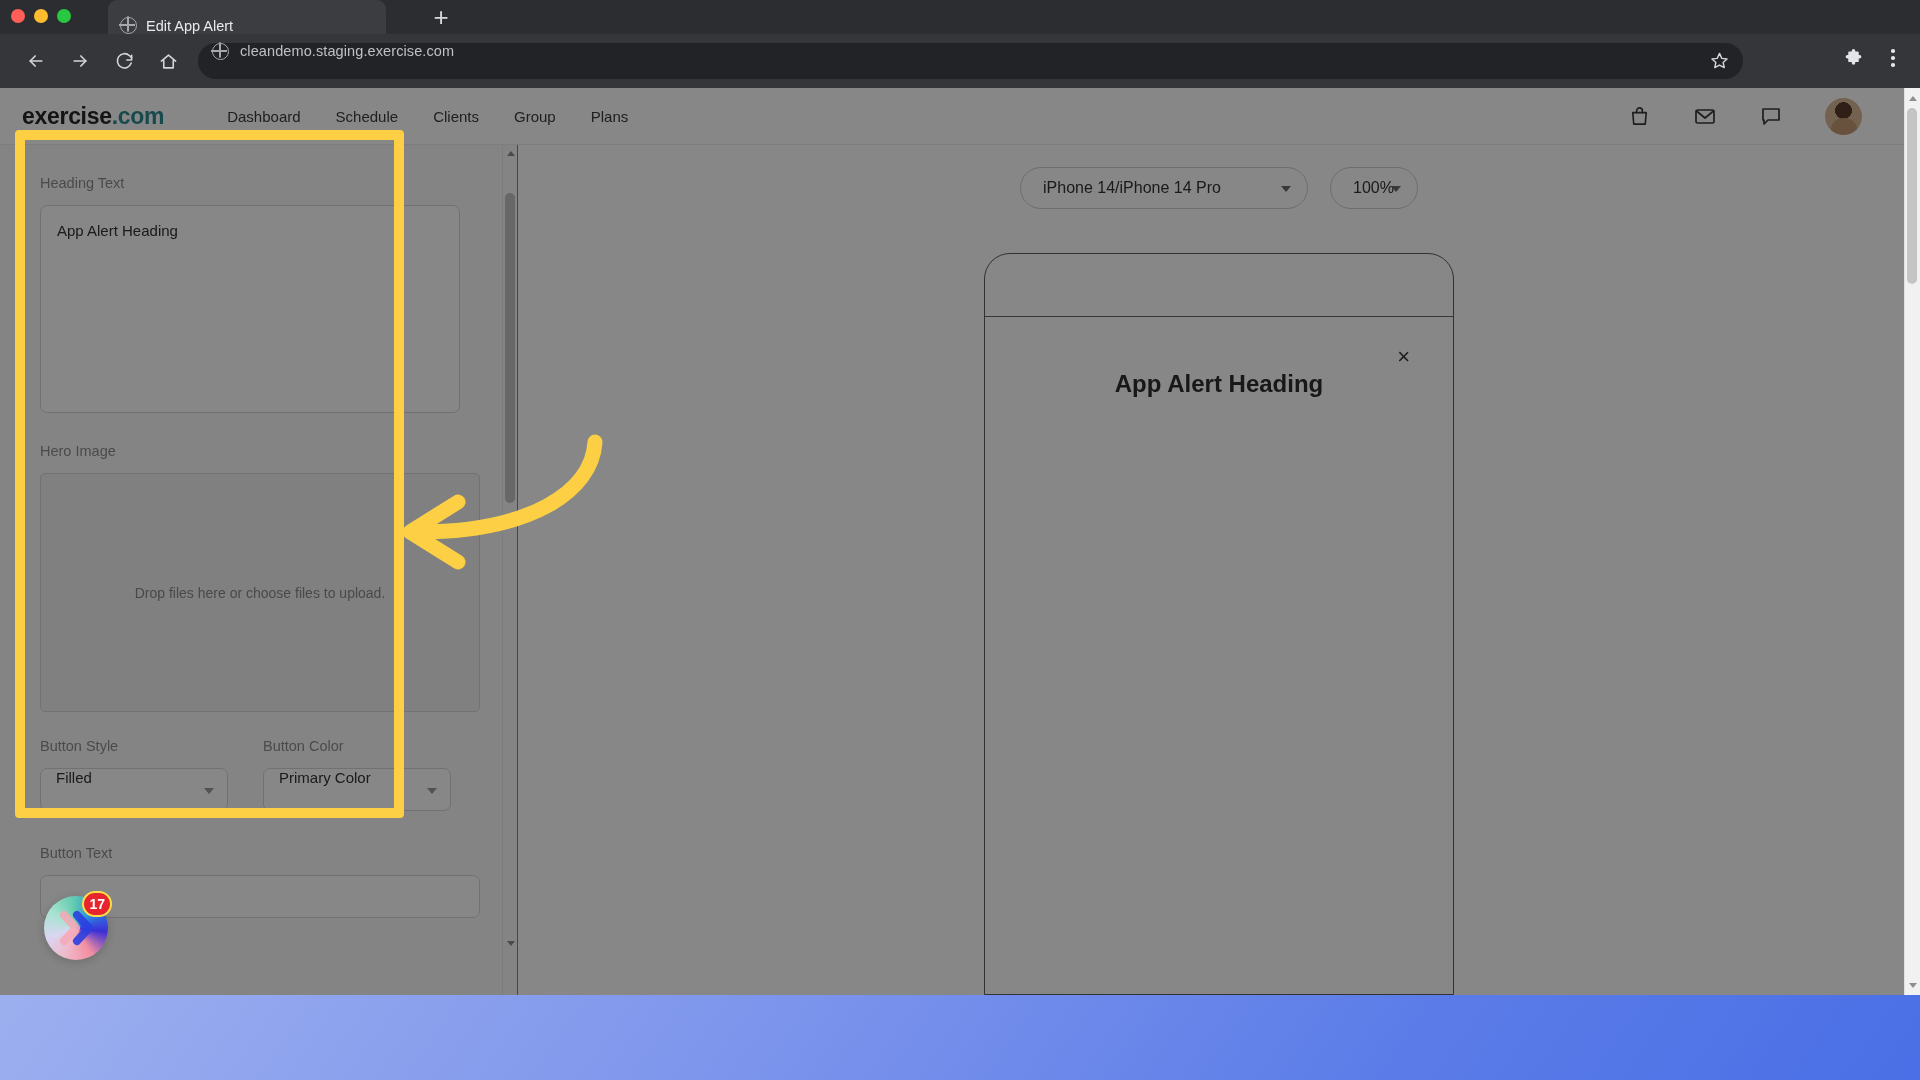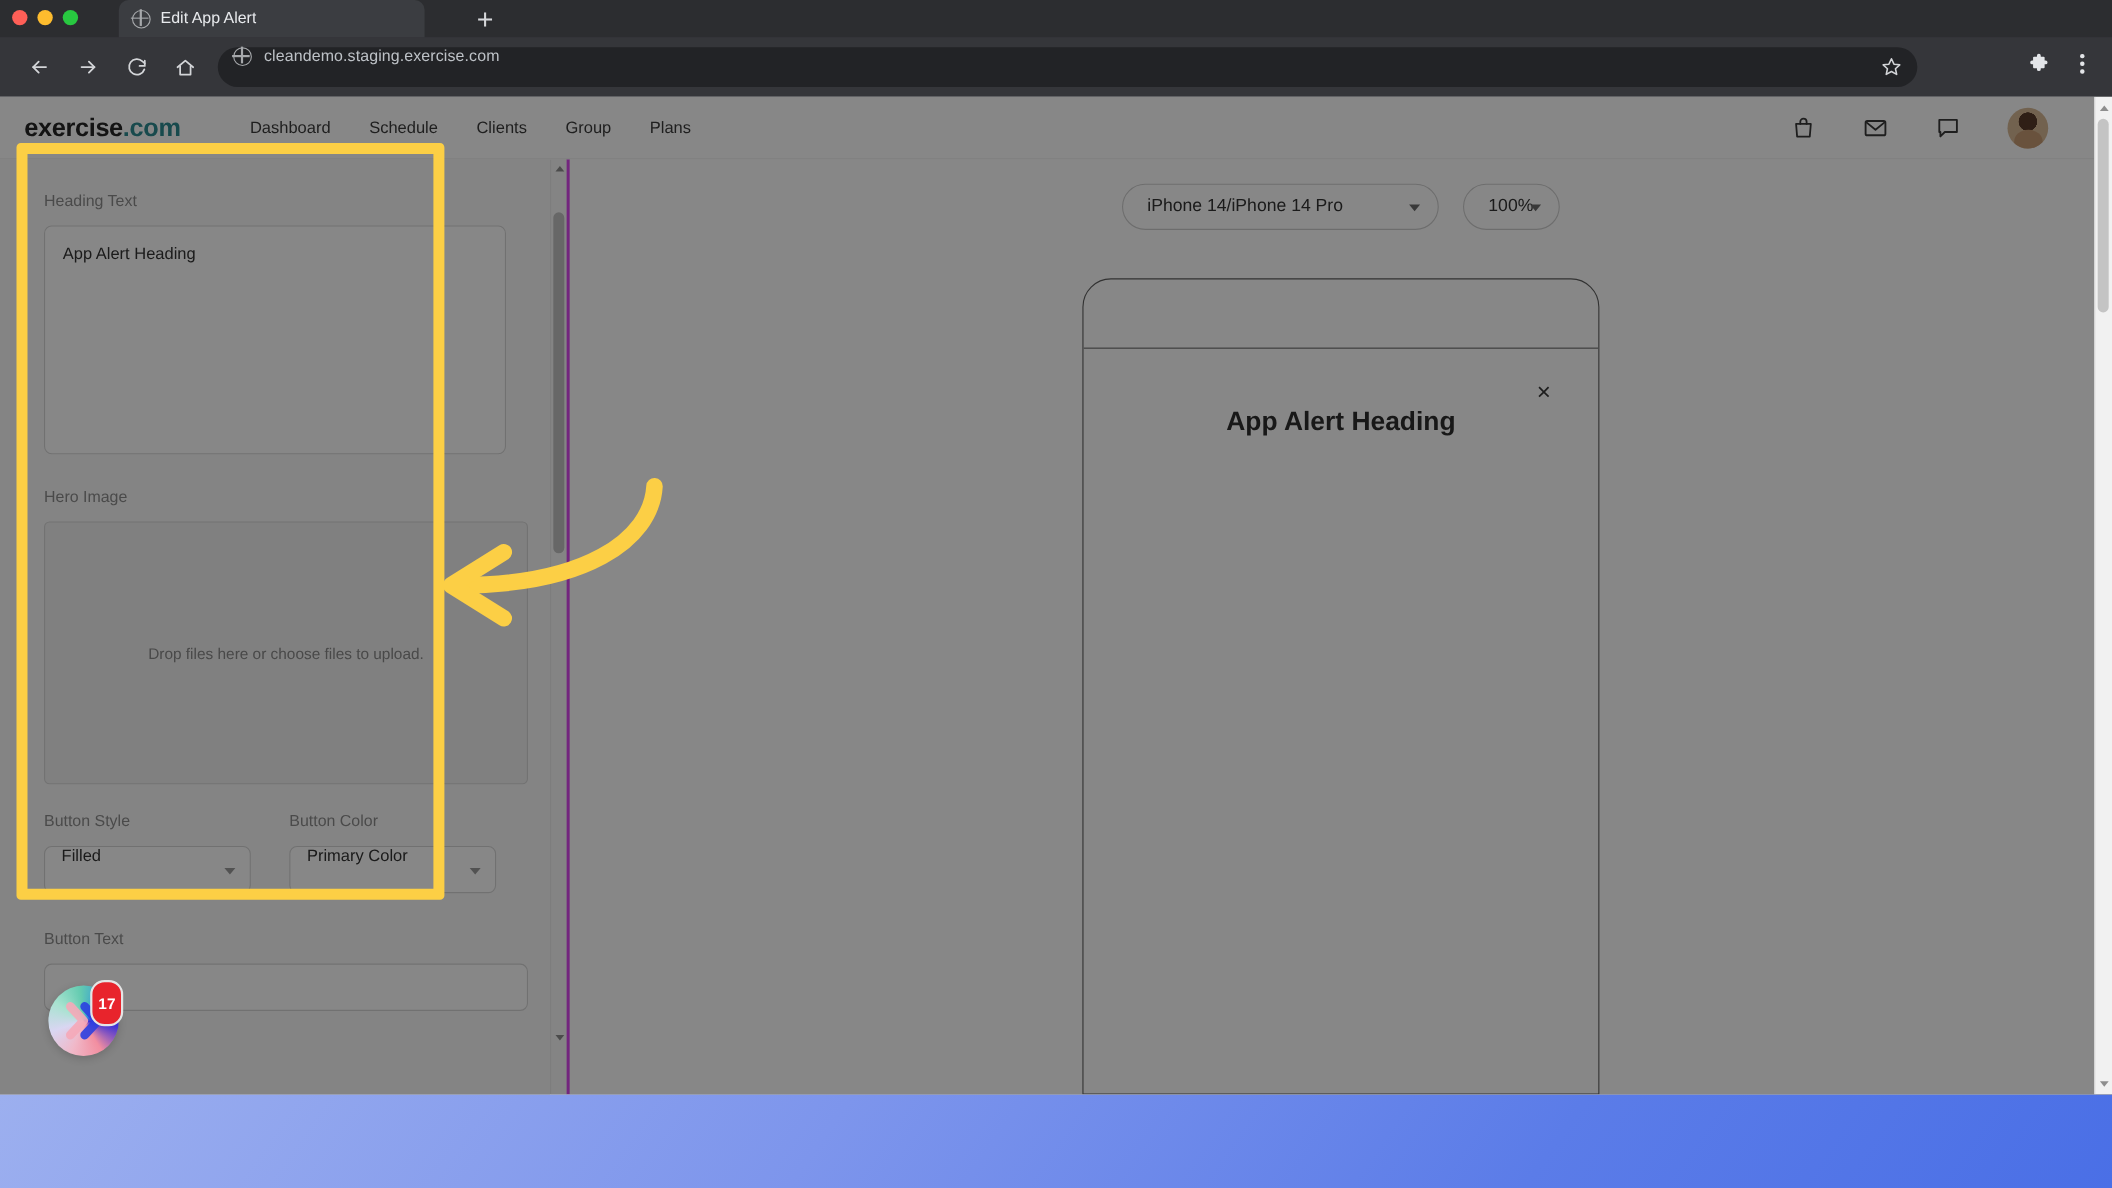--- a/index.html
+++ b/index.html
@@ -37,21 +37,21 @@
   .tl { width: 14px; height: 14px; border-radius: 50%; }
   .tl.red { background: #ff5f57; }
   .tl.yellow { background: #febc2e; }
   .tl.green { background: #28c840; }
 
   #tab-active {
     position: absolute; left: 108px; top: 0;
     width: 278px; height: 34px;
     background: #3b3d41;
     border-radius: 9px 9px 0 0;
-    display: flex; align-items: center;
+    display: flex; align-items: flex-end;
     padding: 0 12px;
     gap: 9px;
   }
   .globe-icon {
     width: 17px; height: 17px; flex: 0 0 17px;
     border-radius: 50%;
     border: 1.6px solid #a6a8ab;
     position: relative;
   }
   .globe-icon::before {
@@ -159,21 +159,21 @@
     background: #ffffff;
     display: flex;
   }
 
   
   #editor-pane {
     position: relative;
     width: 518px;
     height: 850px;
     background: #fafafa;
-    border-right: 3px solid #d946ef;
+    border-right: 1px solid #d946ef;
     overflow: hidden;
   }
   #editor-scroll {
     position: absolute; left: 0; top: 0;
     width: 494px; height: 850px;
     padding: 30px 40px 0 40px;
   }
   .field { margin-bottom: 26px; }
   .flabel {
     font-size: 14.5px; color: #8d8d8d; margin-bottom: 14px; display:block;
@@ -327,25 +327,25 @@
     background: conic-gradient(from 200deg, #f0b8c8, #d9d6f2, #a8e3d0, #63cbb0, #2a8fe0, #3b2fd6, #f28ea0, #f0b8c8);
     filter: blur(0.3px);
     box-shadow: 0 2px 8px rgba(0,0,0,.18);
   }
   #widget-chevrons {
     position: absolute; left: 12px; top: 10px;
     width: 44px; height: 44px;
   }
   #widget-badge {
     position: absolute; right: -4px; top: -5px;
-    min-width: 26px; height: 42px; padding: 0 5px;
+    min-width: 26px; height: 26px; padding: 0 5px;
     background: #e8242c; border-radius: 13px;
     color: #fff; font-size: 14px; font-weight: 700;
     display: flex; align-items: center; justify-content: center;
-    border: 2px solid #e5e5e5;
+    border: 2px solid #fde047;
   }
 </style>
 </head>
 <body>
 
 <div id="desktop"></div>
 
 <div id="browser">
 
   <div id="tabstrip">

